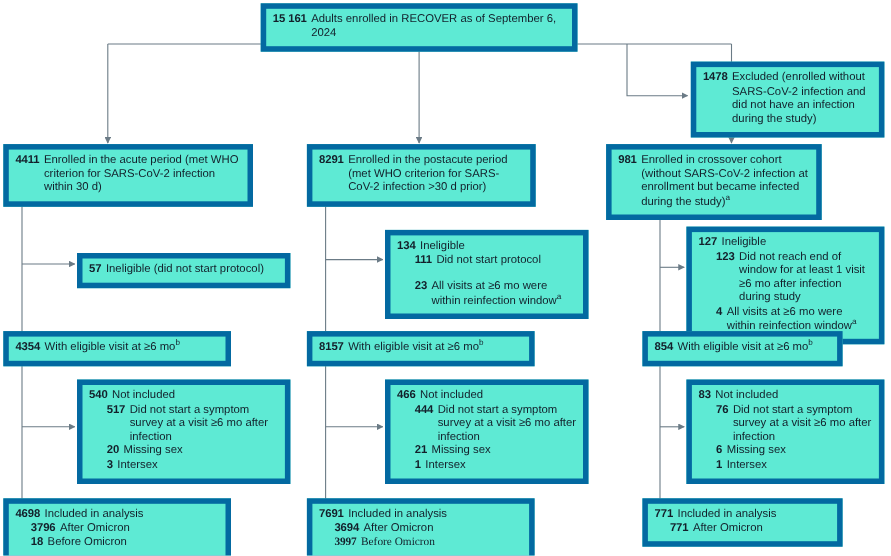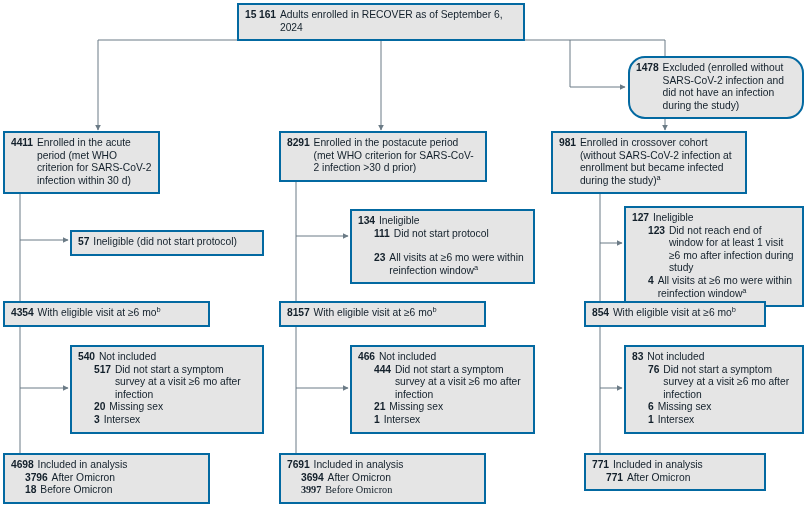--- a/index.html
+++ b/index.html
@@ -23,22 +23,22 @@
   svg.connectors {
     position: absolute;
     left: 0;
     top: 0;
     width: 810px;
     height: 505px;
     pointer-events: none;
   }
   .box {
     position: absolute;
-    background: #e5e5e5;
-    border: 2px solid #0369a1;
+    background: #5eead4;
+    border: 5px solid #0369a1;
     box-sizing: border-box;
     padding: 4px 6px 5px 6px;
     font-size: 10.3px;
     line-height: 12.6px;
     color: #13202b;
   }
   .row {
     display: flex;
     align-items: flex-start;
   }
@@ -107,28 +107,28 @@
     </g>
   </svg>
 
   <div class="box" style="left:237px; top:3px; width:288px;">
     <div class="row">
       <span class="num">15 161</span>
       <span class="txt">Adults enrolled in RECOVER as of September 6, 2024</span>
     </div>
   </div>
 
-  <div class="box" style="left:628px; top:56px; width:176px;border-radius:17px;">
+  <div class="box" style="left:628px; top:56px; width:176px;">
     <div class="row">
       <span class="num">1478</span>
       <span class="txt">Excluded (enrolled without SARS-CoV-2 infection and did not have an infection during the study)</span>
     </div>
   </div>
 
-  <div class="box" style="left:3px; top:131px; width:157px;">
+  <div class="box" style="left:3px; top:131px; width:227px;">
     <div class="row">
       <span class="num">4411</span>
       <span class="txt">Enrolled in the acute period (met WHO criterion for SARS-CoV-2 infection within 30 d)</span>
     </div>
   </div>
 
   <div class="box" style="left:279px; top:131px; width:208px;">
     <div class="row">
       <span class="num">8291</span>
       <span class="txt">Enrolled in the postacute period (met WHO criterion for SARS-CoV-2 infection &gt;30 d prior)</span>

